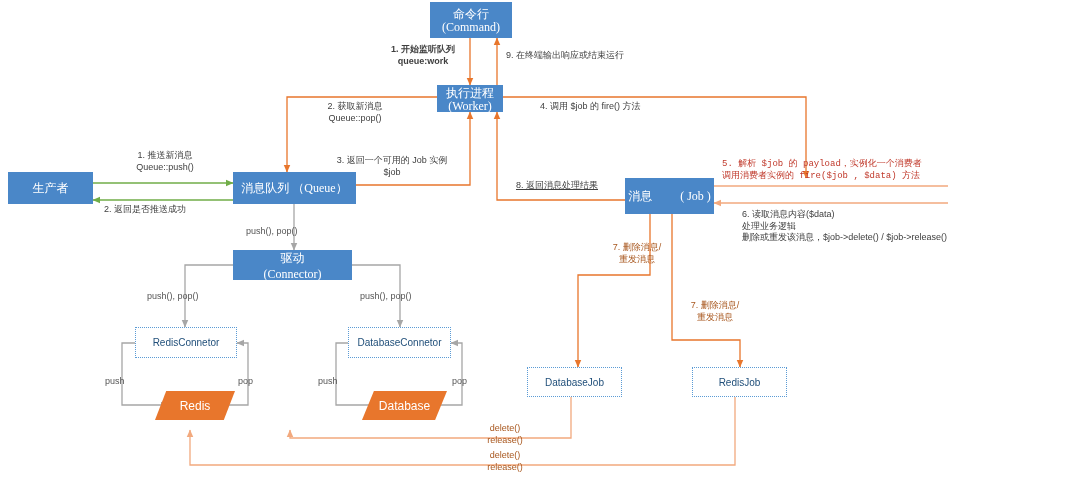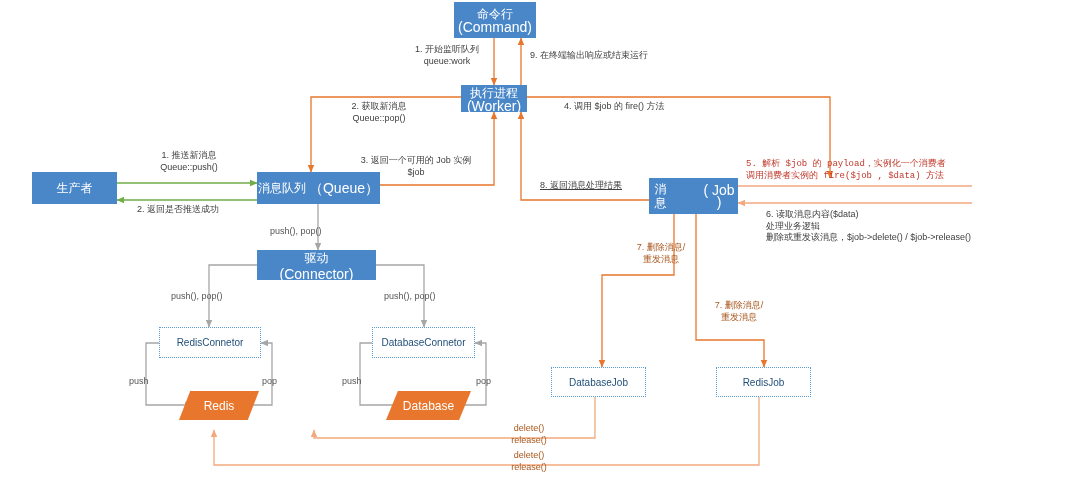--- a/index.html
+++ b/index.html
@@ -1,24 +1,24 @@
 <!DOCTYPE html>
 <html><head>
 <meta charset="utf-8">
 <style>
   html,body{margin:0;padding:0;background:#ffffff;}
   body{font-family:"Liberation Sans","DejaVu Sans",sans-serif;}
-  #canvas{position:relative;width:948px;height:479px;background:#fff;overflow:hidden;margin-left:24px;}
+  #canvas{position:relative;width:948px;height:479px;background:#fff;overflow:hidden;}
   svg.edges{position:absolute;left:0;top:0;width:1080px;height:479px;}
 
   .node{position:absolute;box-sizing:border-box;display:flex;flex-direction:column;
         align-items:center;justify-content:center;text-align:center;}
   .node.blue{background:#4A87C8;color:#ffffff;}
   .node.blue .t1{font-size:12px;line-height:14px;}
-  .node.blue .t2{font-size:14px;line-height:12px;}
+  .node.blue .t2{font-size:12px;line-height:12px;font-family:Liberation Serif, serif;}
   .node.blue.inline{flex-direction:row;gap:3px;}
   .node.dotted{border:1px dotted #5B9BD5;background:#ffffff;color:#1F4E79;font-size:10px;}
   .node.para{color:#ffffff;font-size:12px;}
   .para-shape{position:absolute;background:#E8762C;
               clip-path:polygon(14% 0,100% 0,86% 100%,0 100%);}
 
   .lbl{position:absolute;font-size:9px;line-height:11.5px;color:#404040;white-space:pre;}
   .lbl.c{text-align:center;}
   .lbl.orange{color:#A8571E;}
   .lbl.red{color:#C0392B;font-family:Liberation Mono, monospace;}
@@ -140,34 +140,34 @@
       <span>Redis</span>
     </div>
   </div>
 
   <div class="para-shape" style="left:362px;top:391px;width:85px;height:29px;">
     <div class="node para" style="left:0;top:0;width:85px;height:29px;">
       <span>Database</span>
     </div>
   </div>
 
-  <div class="lbl c" style="left:378px;top:44px;width:90px;">1. 开始监听队列
+  <div class="lbl c" style="left:378px;top:44px;width:90px;font-weight:bold;">1. 开始监听队列
 queue:work</div>
 
   <div class="lbl" style="left:506px;top:50px;">9. 在终端输出响应或结束运行</div>
 
   <div class="lbl c" style="left:300px;top:101px;width:110px;">2. 获取新消息
 Queue::pop()</div>
 
   <div class="lbl" style="left:540px;top:101px;">4. 调用 $job 的 fire() 方法</div>
 
   <div class="lbl c" style="left:110px;top:150px;width:110px;">1. 推送新消息
 Queue::push()</div>
 
-  <div class="lbl" style="left:113px;top:204px;">2. 返回是否推送成功</div>
+  <div class="lbl" style="left:104px;top:204px;">2. 返回是否推送成功</div>
 
   <div class="lbl c" style="left:324px;top:155px;width:136px;">3. 返回一个可用的 Job 实例
 $job</div>
 
   <div class="lbl" style="left:516px;top:180px;text-decoration:underline;">8. 返回消息处理结果</div>
 
   <div class="lbl red" style="left:722px;top:159px;">5. 解析 $job 的 payload，实例化一个消费者
 调用消费者实例的 fire($job , $data) 方法</div>
 
   <div class="lbl" style="left:742px;top:209px;">6. 读取消息内容($data)

